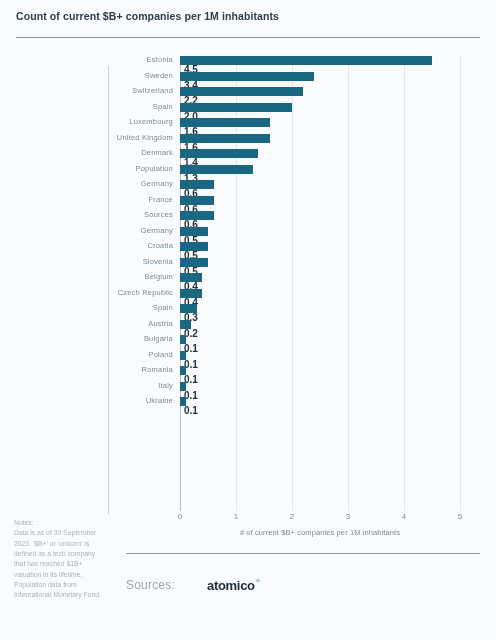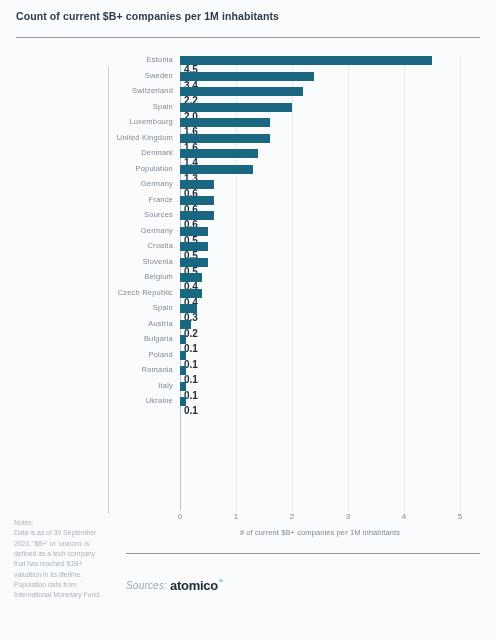--- a/index.html
+++ b/index.html
@@ -165,27 +165,26 @@
   .footer {
     position: absolute;
     left: 126px;
     top: 570px;
     width: 354px;
     height: 30px;
     display: flex;
     align-items: center;
   }
   .sources-label {
-    font-size: 10px;
+    font-size: 12px;
     color: #9aa6b0;
     letter-spacing: .2px;
-    font-style: italic;
   }
   .brand {
-    margin-left: 3px;
+    margin-left: 32px;
     position: relative;
     font-size: 13px;
     font-weight: bold;
     letter-spacing: -0.3px;
     color: #1d2b36;
   }
   .brand-dot {
     position: absolute;
     right: -5px;
     top: 1px;

